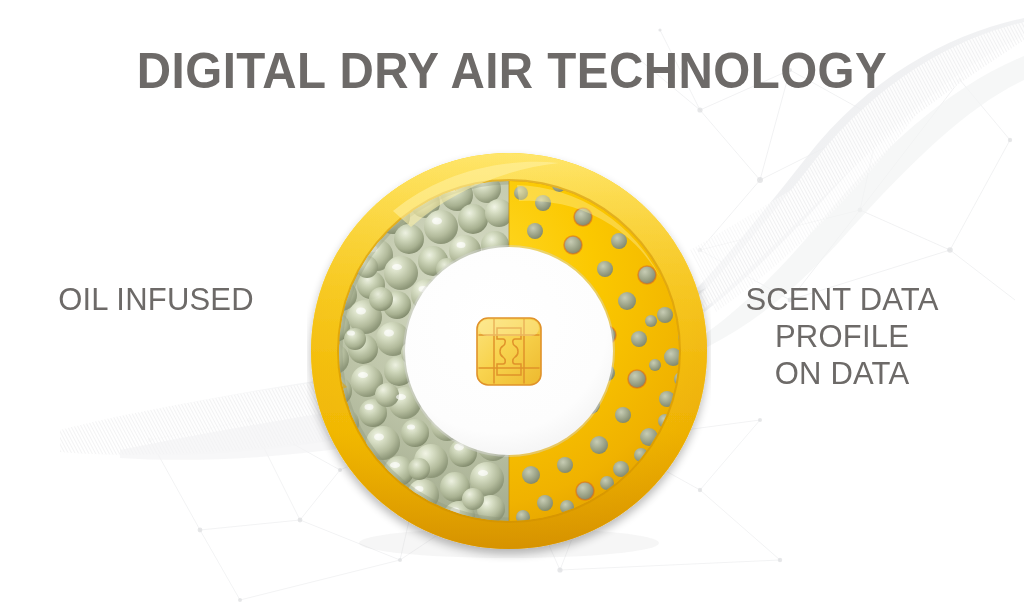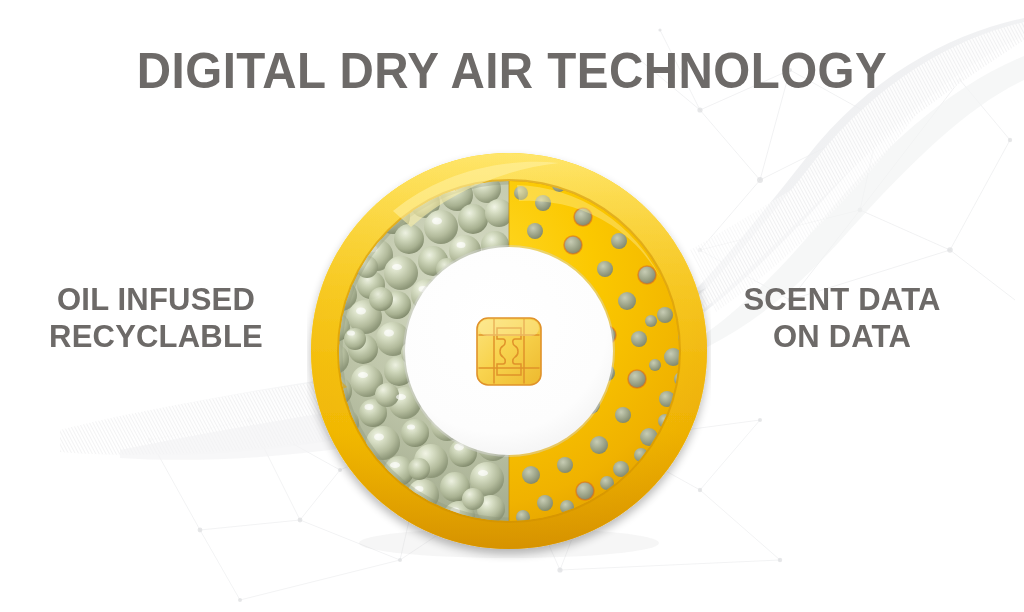--- a/index.html
+++ b/index.html
@@ -44,21 +44,21 @@
     color: #6d6a68;
     transform: scaleX(0.95);
     transform-origin: 50% 50%;
     white-space: nowrap;
   }
 
   
   .side-label {
     position: absolute;
     font-family: "Liberation Sans", sans-serif;
-    font-weight: bold;
+    font-weight: normal;
     font-size: 31px;
     line-height: 37px;
     color: #6d6a68;
     text-align: center;
     letter-spacing: 0.2px;
   }
   .side-label.left  { left: 18px;  top: 281px; width: 276px; }
   .side-label.right { left: 708px; top: 281px; width: 268px; }
   .side-label .ln { display: block; white-space: nowrap; }
 
@@ -180,25 +180,25 @@
 
     <g opacity="0.55">
       <path d="M 690 250 C 760 210 840 160 920 110 C 860 190 790 260 716 312 Z" fill="url(#hatch)"></path>
     </g>
   </svg>
 
   <div class="title">DIGITAL DRY AIR TECHNOLOGY</div>
 
   <div class="side-label left">
     <span class="ln">OIL INFUSED</span>
-    <span class="ln">RECYCLABLE</span>
   </div>
 
   <div class="side-label right">
     <span class="ln">SCENT DATA</span>
+    <span class="ln">PROFILE</span>
     <span class="ln">ON DATA</span>
   </div>
 
   <div id="disc-wrap">
     <svg id="disc-svg" viewBox="0 0 404 424" width="404" height="424" xmlns="http://www.w3.org/2000/svg">
       <defs>
 
         <radialGradient id="ringGrad" cx="42%" cy="30%" r="78%">
           <stop offset="0%" stop-color="#ffe14a"></stop>
           <stop offset="38%" stop-color="#fdd000"></stop>

